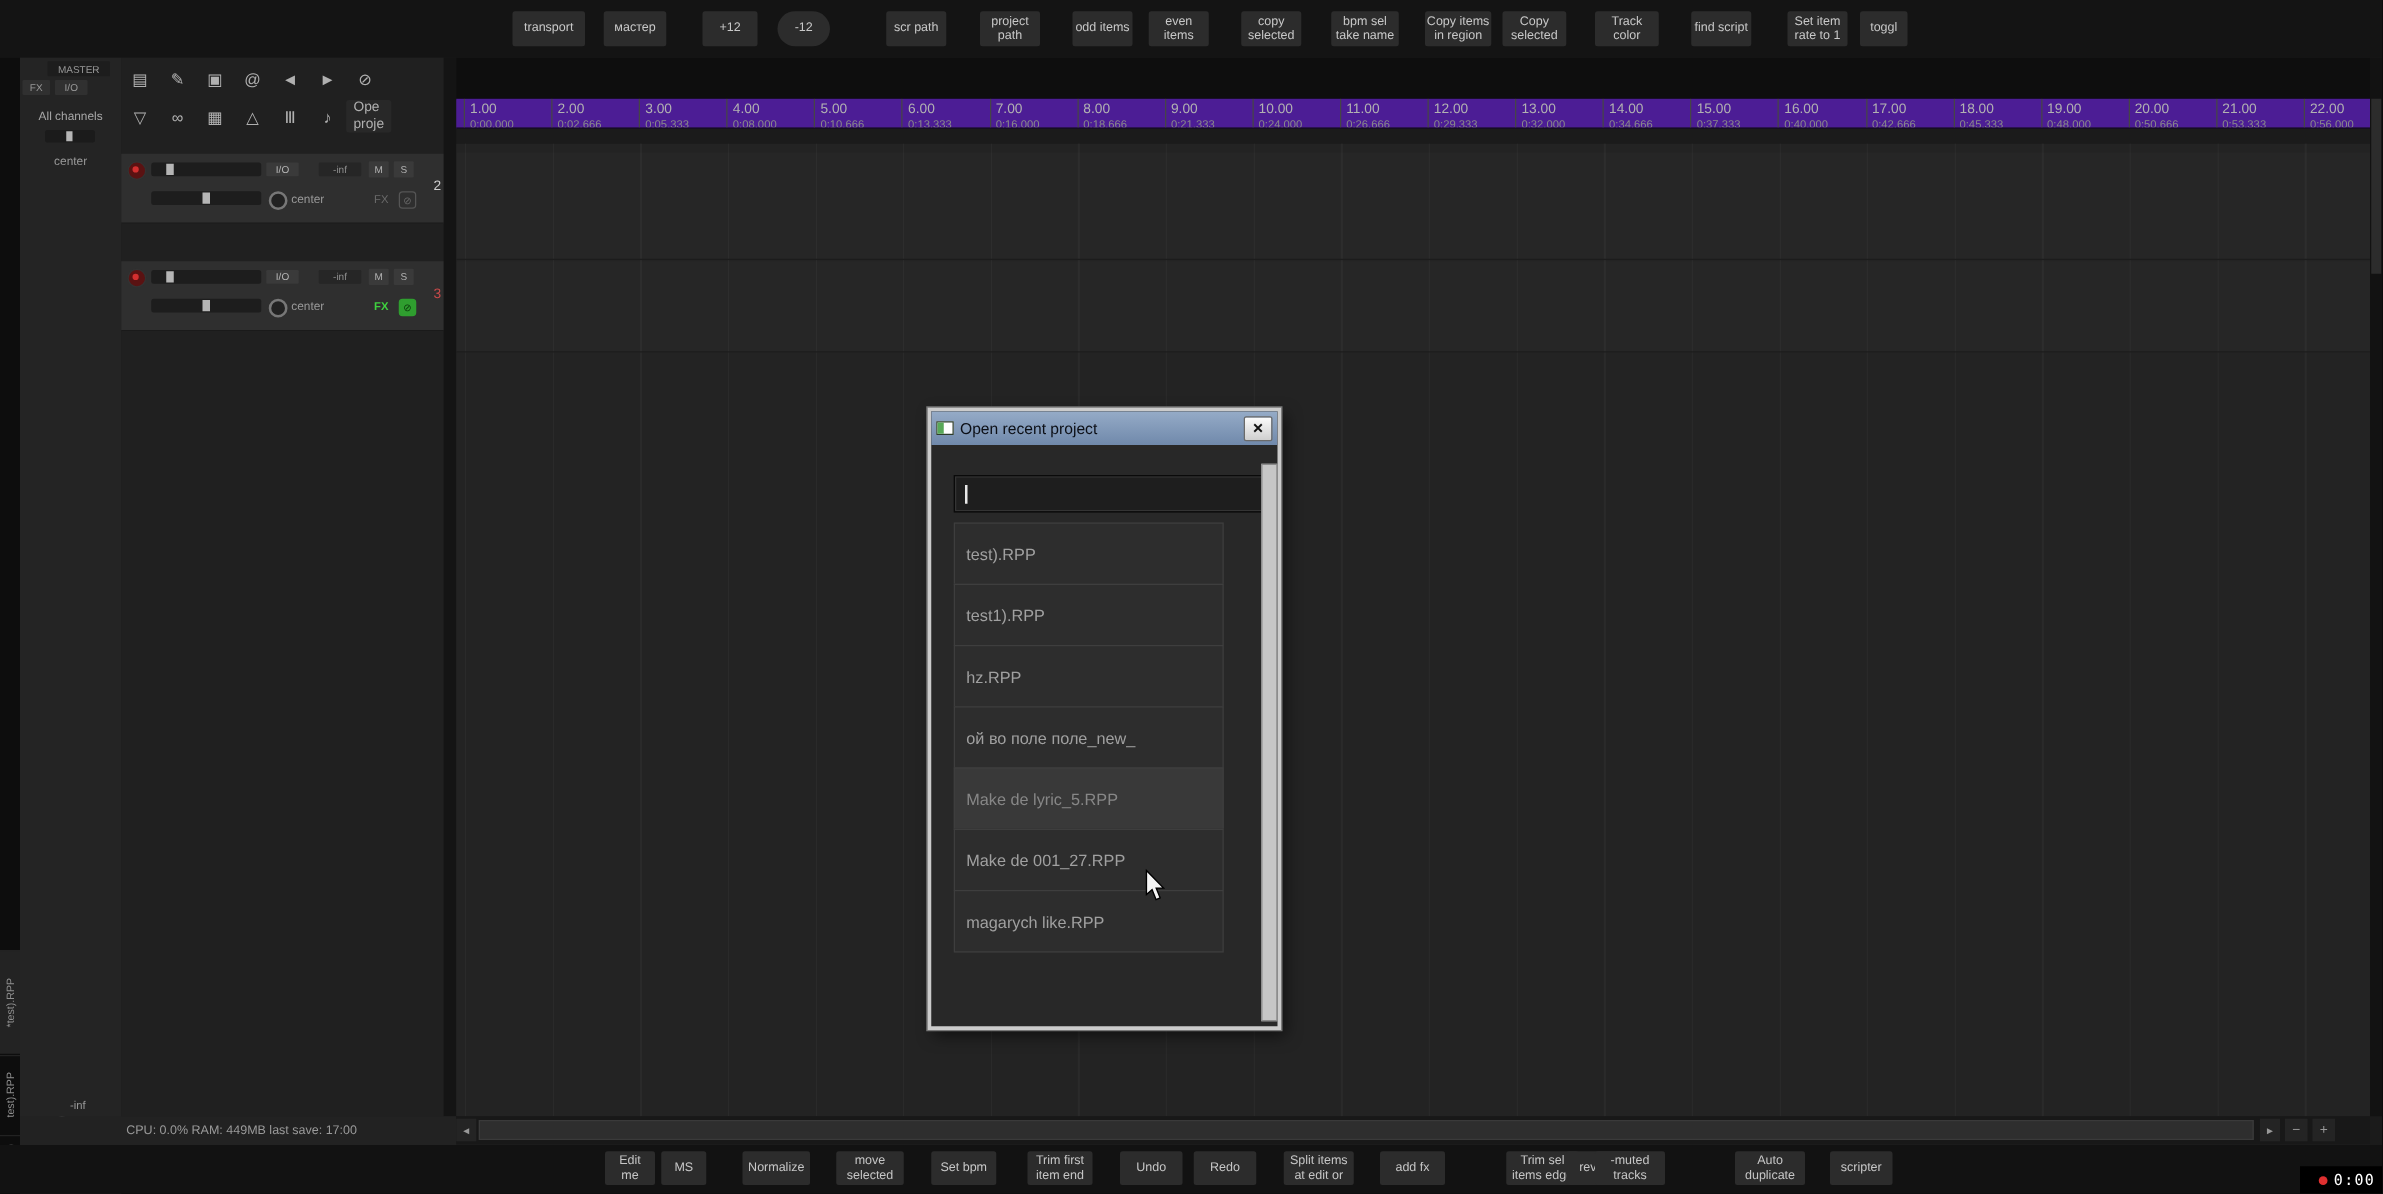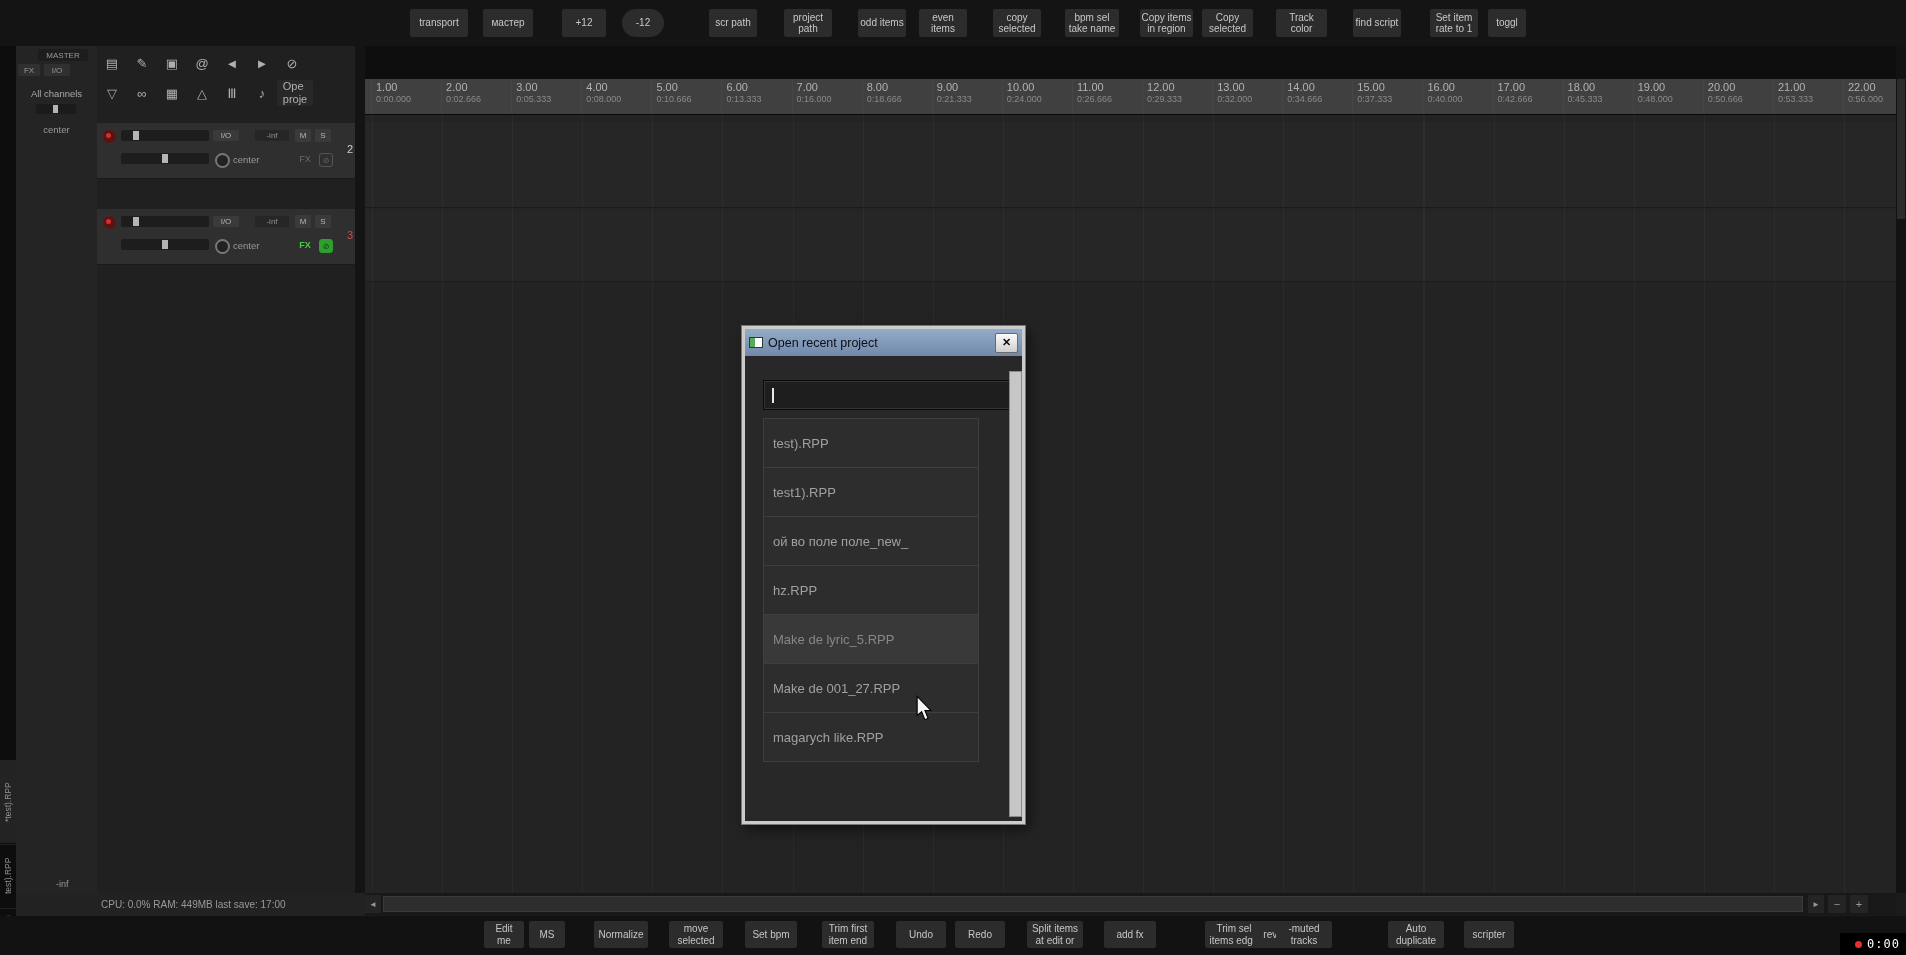--- a/index.html
+++ b/index.html
@@ -97,21 +97,21 @@
   .mx-m{position:absolute;left:6px;top:46px;width:16px;height:13px;}
   .mx-s{position:absolute;left:6px;top:62px;width:16px;height:13px;}
   .mx-byp{position:absolute;left:46px;top:70px;width:12px;height:12px;border-radius:3px;border:1px solid #555;
           color:#666;font-size:8px;display:flex;align-items:center;justify-content:center;}
 
   
   .splitter{position:absolute;left:355px;top:46px;width:10px;height:847px;background:#141414;}
 
   
   .marker-lane{position:absolute;left:365px;top:46px;width:1531px;height:33px;background:#0e0e0e;border-bottom:1px solid #000;}
-  .ruler{position:absolute;left:365px;top:79px;width:1531px;height:36px;background:#404040;
+  .ruler{position:absolute;left:365px;top:79px;width:1531px;height:24px;background:#4c1d95;
          border-bottom:1px solid #0a0a0a;display:flex;overflow:hidden;padding-left:6px;box-sizing:border-box;justify-content:space-between;}
   .ruler .cell{flex:0 0 70.1px;width:70.1px;border-left:1px solid #464646;padding:2px 0 0 4px;box-sizing:border-box;overflow:hidden;}
   .ruler .cell .m{font-size:11px;color:#b2b2b2;line-height:1.2;}
   .ruler .cell .t{font-size:9px;color:#8a8a8a;line-height:1.3;}
   .grid{position:absolute;left:365px;top:115px;width:1531px;height:778px;background:#232323;
         background-image:repeating-linear-gradient(90deg,#2a2a2a 0px,#2a2a2a 1px,transparent 1px,transparent 70.1px);
         background-position:7px 0;overflow:hidden;}
   .lane{position:absolute;left:0;width:1531px;background:rgba(255,255,255,0.015);border-bottom:1px solid #1c1c1c;}
   .lane.l1{top:7px;height:85px;}
   .lane.l2{top:94px;height:72px;}
@@ -480,22 +480,22 @@
       <div class="dlg-title">Open recent project</div>
       <div class="dlg-close">✕</div>
     </div>
     <div class="dlg-input">
       <div class="dlg-caret"></div>
     </div>
     <div class="dlg-list">
 
     <div class="rp-item">test).RPP</div>
         <div class="rp-item">test1).RPP</div>
+        <div class="rp-item">hz.RPP</div>
         <div class="rp-item">ой во поле поле_new_</div>
-        <div class="rp-item">hz.RPP</div>
         <div class="rp-item hovered">Make de lyric_5.RPP</div>
         <div class="rp-item">Make de 001_27.RPP</div>
         <div class="rp-item">magarych like.RPP</div>
       </div>
     <div class="dlg-scrollbar"></div>
   </div>
 
   <div class="cursor">
     <svg width="18" height="26" viewBox="0 0 12 19">
       <path d="M1 1 L1 15 L4.3 12.2 L6.6 18 L9 17 L6.7 11.3 L11 11.3 Z" fill="#f5f5f5" stroke="#000" stroke-width="0.8"></path>

